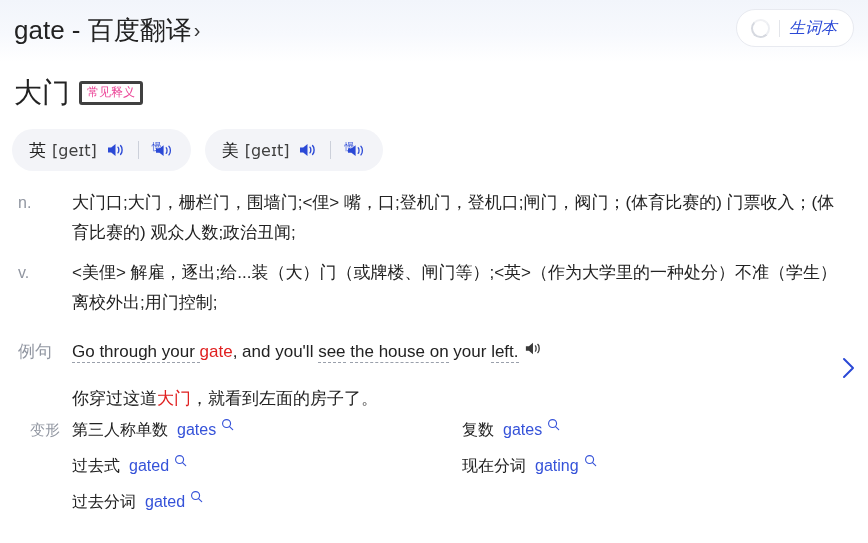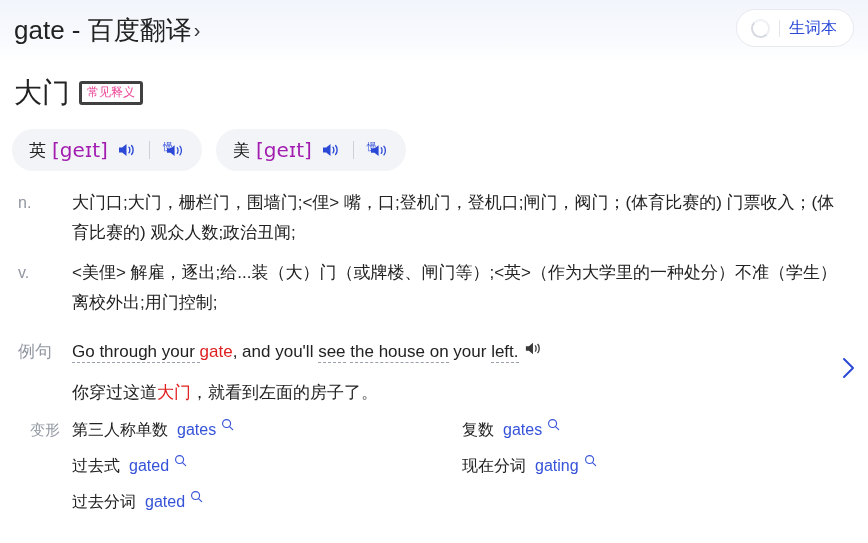--- a/index.html
+++ b/index.html
@@ -66,20 +66,21 @@
   }
   .pill-divider {
     width: 1px;
     height: 17px;
     background: #e3e5ea;
   }
   .vocab-label {
     font-size: 16px;
     color: #2b49d6;
     white-space: nowrap;
+    font-style: italic;
   }
 
   
   .headword-row {
     position: absolute;
     left: 14px;
     top: 76px;
     display: flex;
     align-items: center;
     gap: 9px;
@@ -117,22 +118,22 @@
     background: #f3f4f8;
     border-radius: 21px;
     gap: 8px;
   }
   .phon-region {
     font-size: 17px;
     color: #222;
     white-space: nowrap;
   }
   .phon-ipa {
-    font-size: 20px;
-    color: #a21caf;
+    font-size: 16px;
+    color: #404040;
     font-family: "DejaVu Sans", "Liberation Sans", sans-serif;
     white-space: nowrap;
     margin-left: -2px;
   }
   .phon-sep {
     width: 1px;
     height: 18px;
     background: #ccd0da;
     margin: 0 5px;
   }
@@ -214,21 +215,21 @@
   }
   .u {
     border-bottom: 1px dashed #9aa0ab;
     padding-bottom: 1px;
   }
   .hl { color: #e02020; }
   .example-zh {
     font-size: 17px;
     line-height: 30px;
     color: #222;
-    margin-top: 12px;
+    margin-top: 18px;
     white-space: nowrap;
   }
   .example-arrow {
     flex: 0 0 40px;
     display: flex;
     align-items: center;
     justify-content: center;
     height: 60px;
     color: #2b49d6;
     cursor: pointer;

